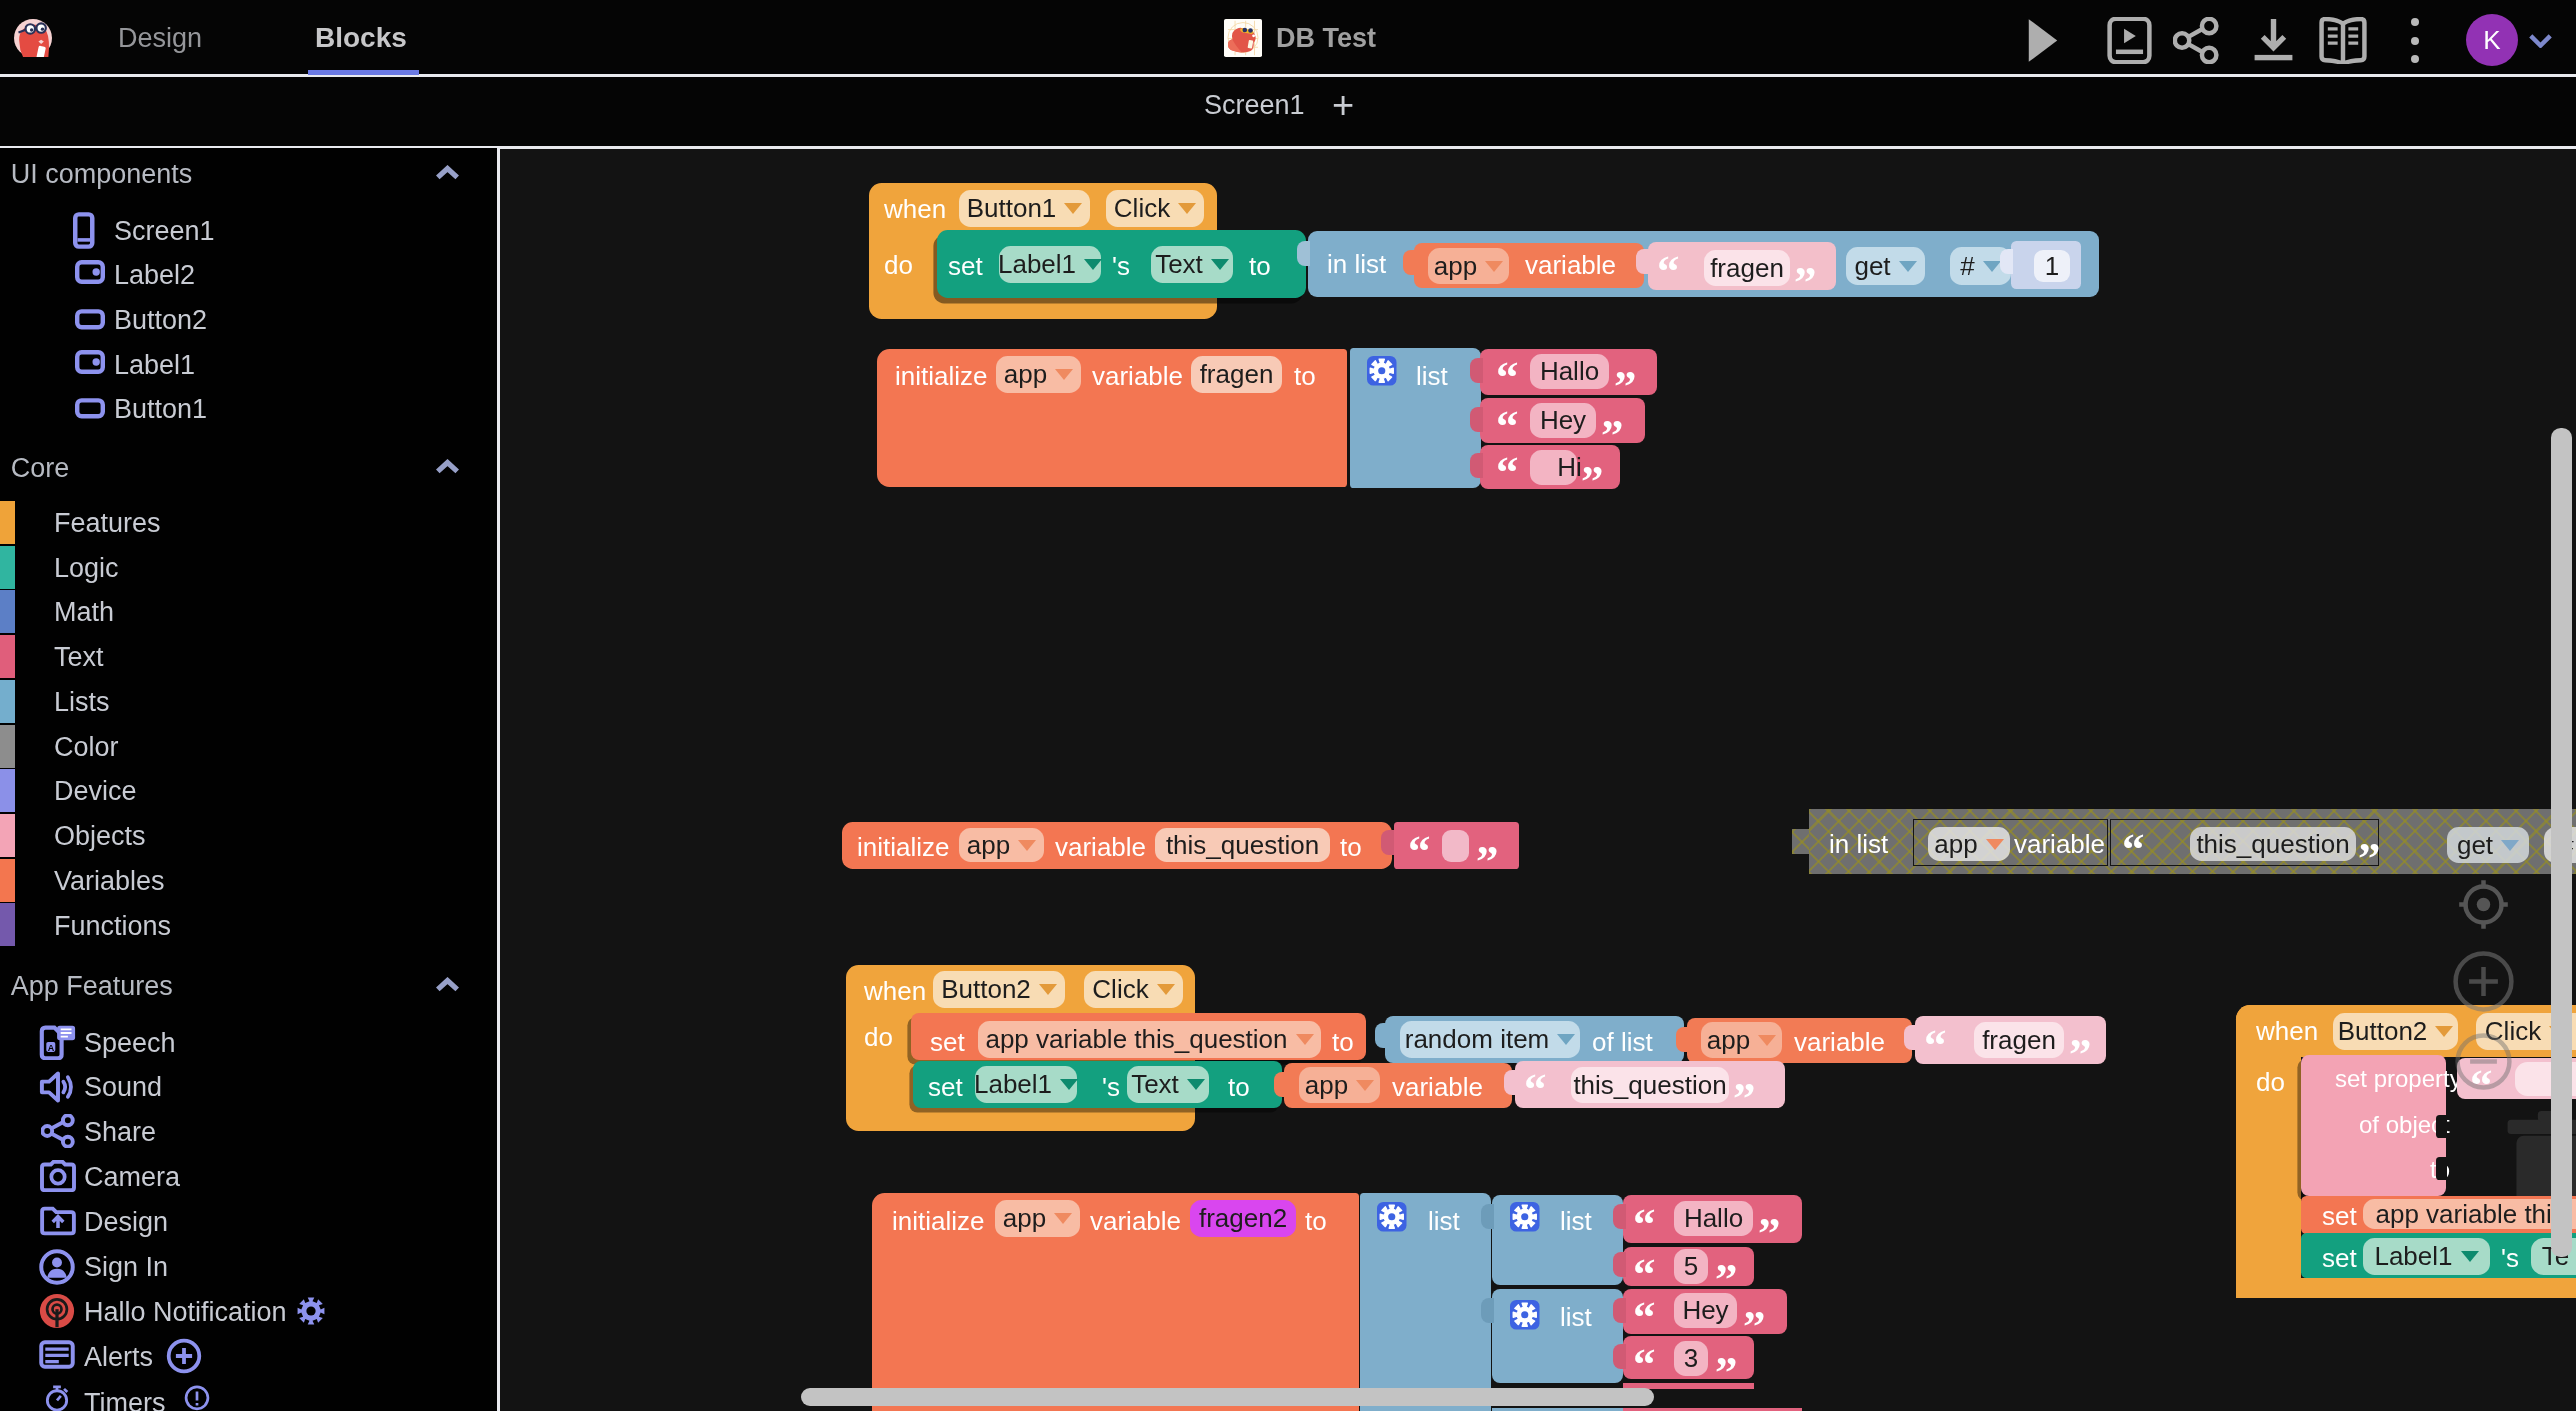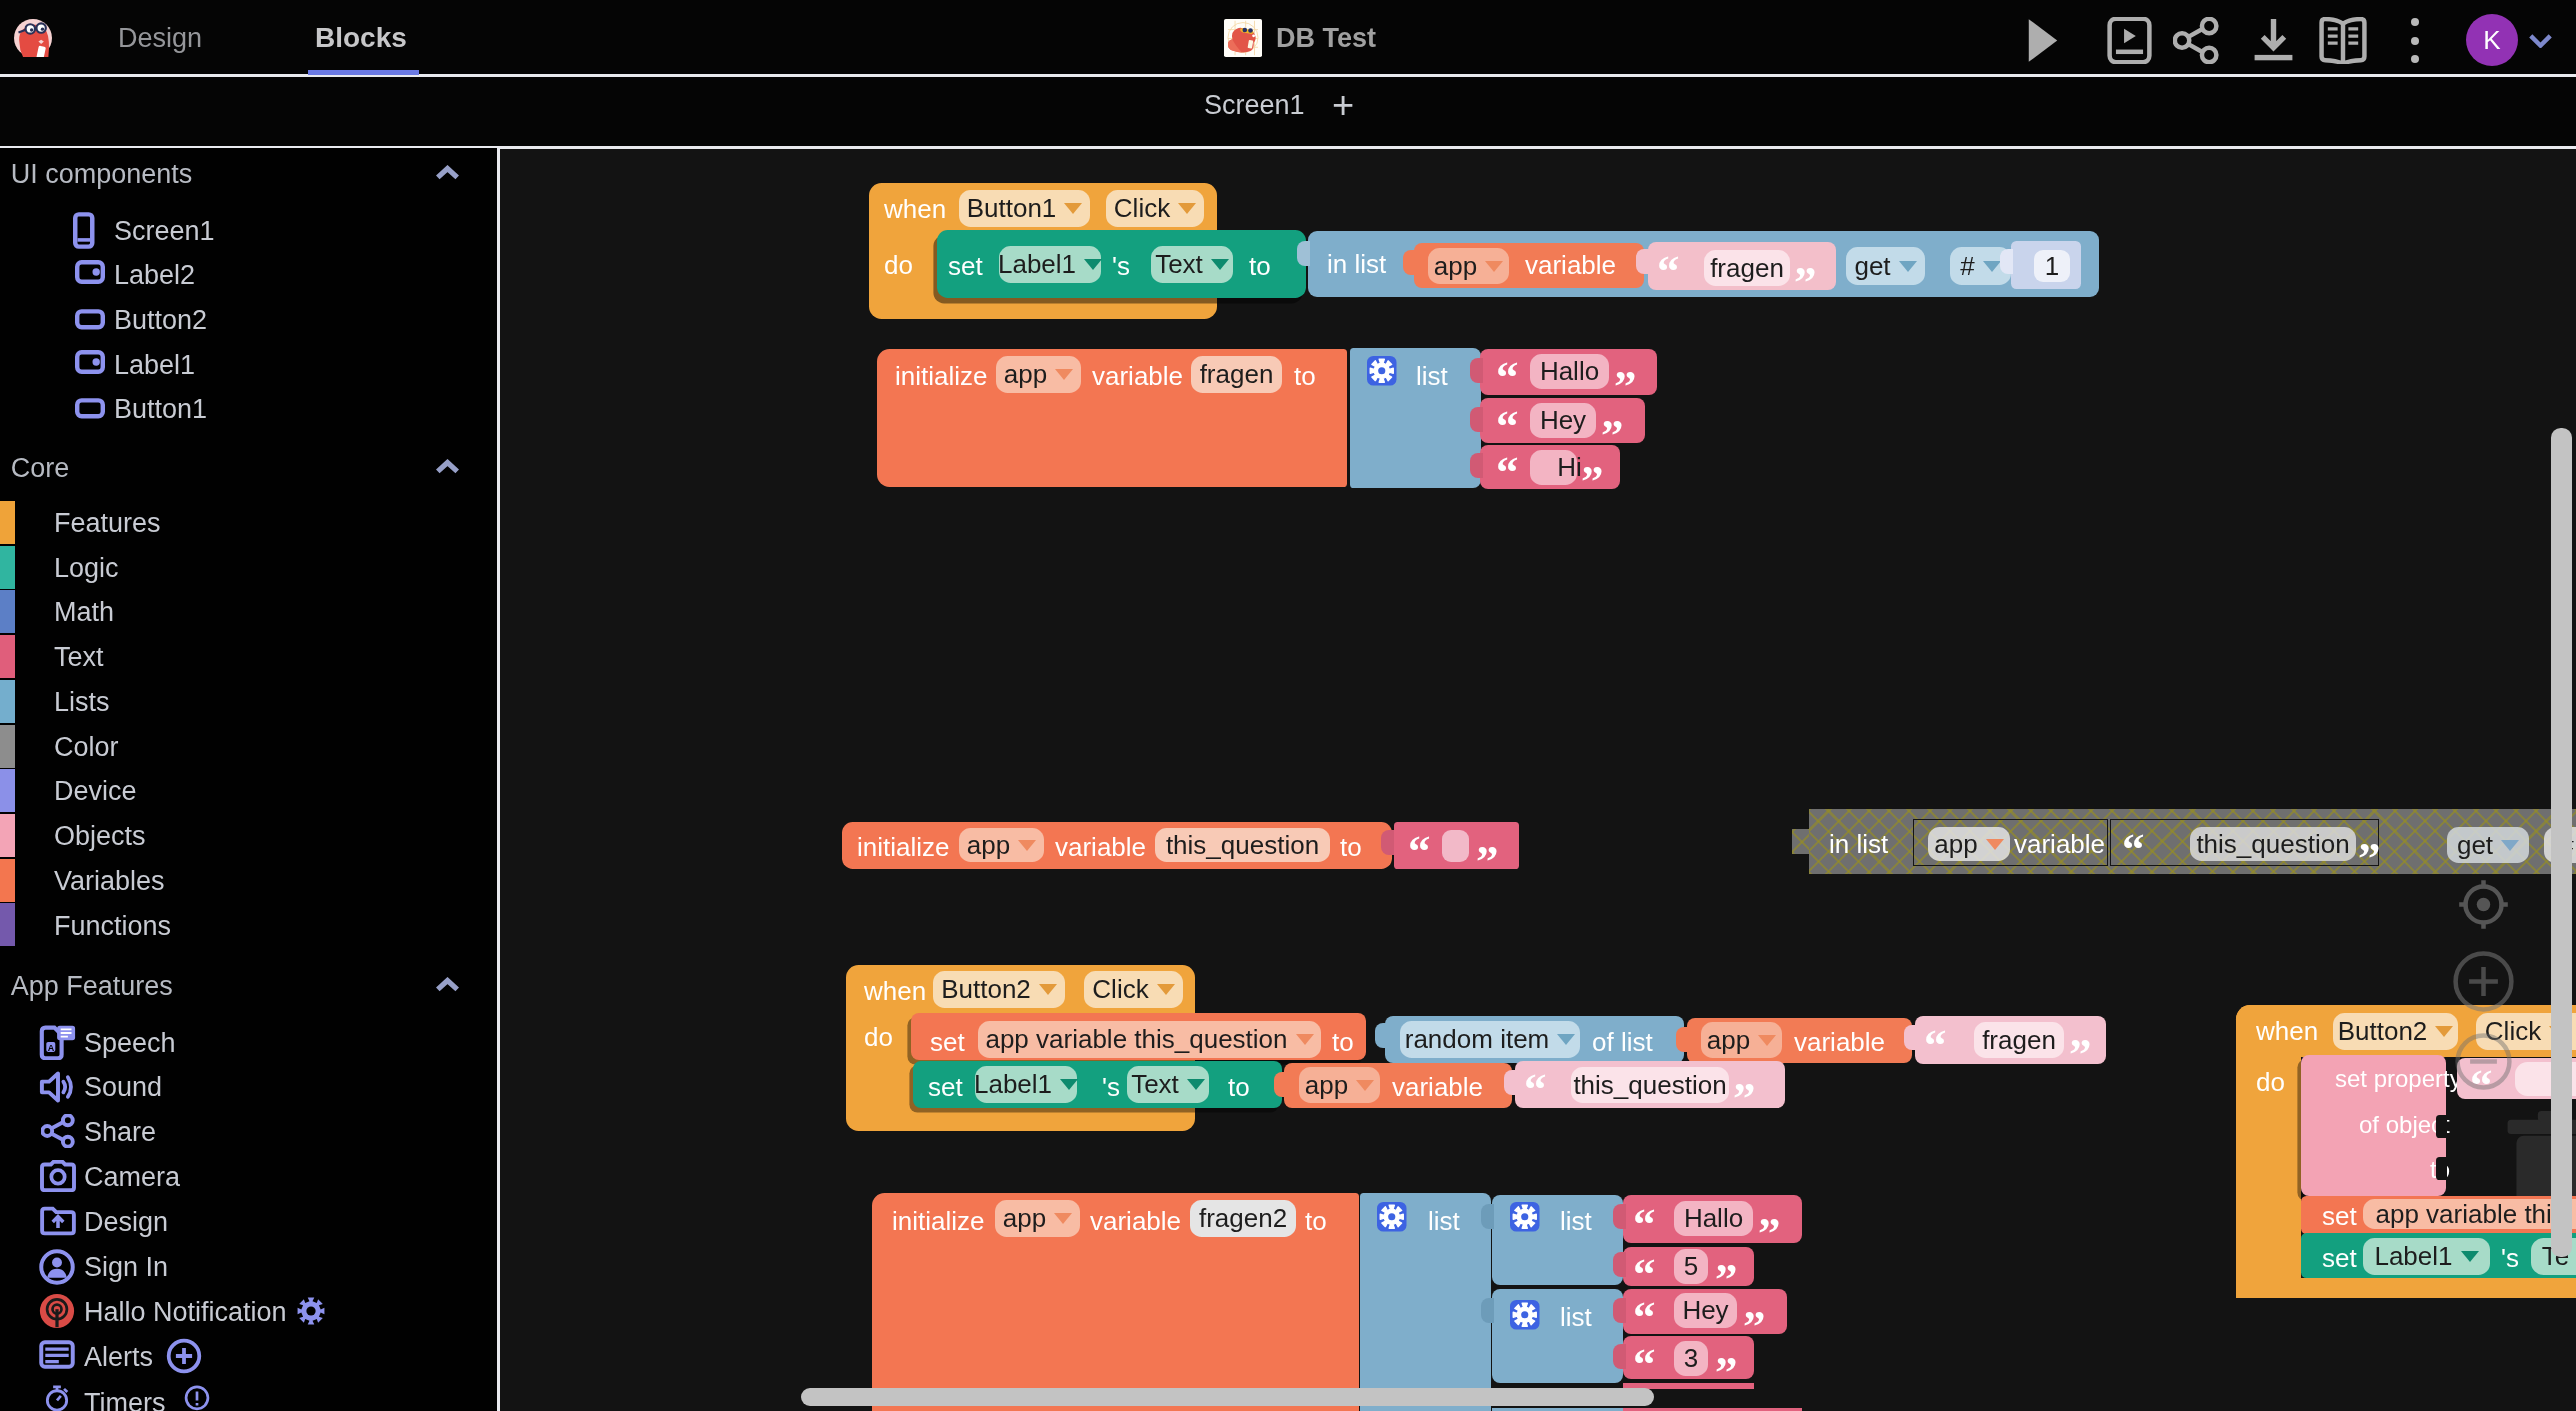--- a/index.html
+++ b/index.html
@@ -360,21 +360,21 @@
   <div class="lbl" style="left:1392px;top:1072px;">variable</div>
   <div class="abs" style="left:1515px;top:1061px;width:270px;height:47px;border-radius:8px;background:#f3c0ce;"></div>
   <div class="quo" style="left:1524px;top:1063px;">“</div>
   <div class="pill" style="left:1571px;top:1067px;width:158px;height:36px;background:#fbe3e9;">this_question</div>
   <div class="quo" style="left:1733px;top:1072px;">”</div>
 
   <div class="abs" style="left:872px;top:1193px;width:487px;height:220px;border-radius:12.5px 3.6px 0 0;background:#f37652;"></div>
   <div class="lbl" style="left:892px;top:1206px;">initialize</div>
   <div class="pill" style="left:995px;top:1200px;width:85px;height:37px;background:#f8bca4;">app<span class="tri" style="border-top-color:#ef8a60;"></span></div>
   <div class="lbl" style="left:1090px;top:1206px;">variable</div>
-  <div class="pill" style="left:1190px;top:1200px;width:106px;height:37px;background:#e5e5e5;">fragen2</div>
+  <div class="pill" style="left:1190px;top:1200px;width:106px;height:37px;background:#d946ef;">fragen2</div>
   <div class="lbl" style="left:1305px;top:1206px;">to</div>
   <div class="abs" style="left:1360px;top:1193px;width:131px;height:220px;border-radius:3.6px 8px 0 0;background:#7faecb;"></div>
   <svg class="abs" style="left:1377px;top:1202px;" width="29.5" height="29.5" viewBox="0 0 33 33">
     <rect width="33" height="33" rx="7" fill="#3d63e2"></rect>
     <path d="M29.4 13.6 L29.4 19.4 L25.0 18.0 L23.5 21.4 L27.6 23.6 L23.6 27.6 L21.4 23.5 L18.0 25.0 L19.4 29.4 L13.6 29.4 L15.0 25.0 L11.6 23.5 L9.4 27.6 L5.4 23.6 L9.5 21.4 L8.0 18.0 L3.6 19.4 L3.6 13.6 L8.0 15.0 L9.5 11.6 L5.4 9.4 L9.4 5.4 L11.6 9.5 L15.0 8.0 L13.6 3.6 L19.4 3.6 L18.0 8.0 L21.4 9.5 L23.6 5.4 L27.6 9.4 L23.5 11.6 L25.0 15.0 Z" fill="#fff" stroke="#fff" stroke-width="1.5" stroke-linejoin="round"></path>
     <circle cx="16.5" cy="16.5" r="4" fill="#3d63e2"></circle>
   </svg>
   <div class="lbl" style="left:1428px;top:1206px;">list</div>
   <div class="abs" style="left:1492px;top:1195px;width:131px;height:90px;border-radius:8px;background:#7faecb;"></div>
   <svg class="abs" style="left:1510px;top:1202px;" width="29.5" height="29.5" viewBox="0 0 33 33">

